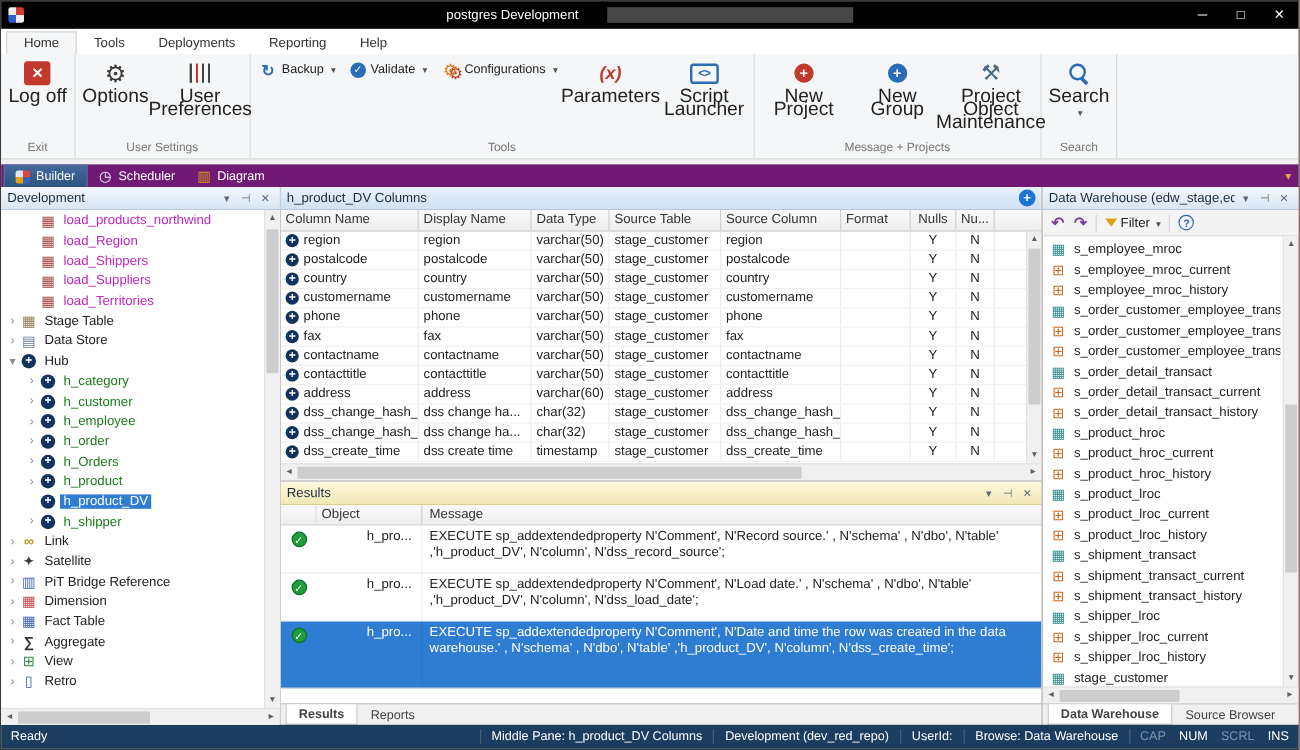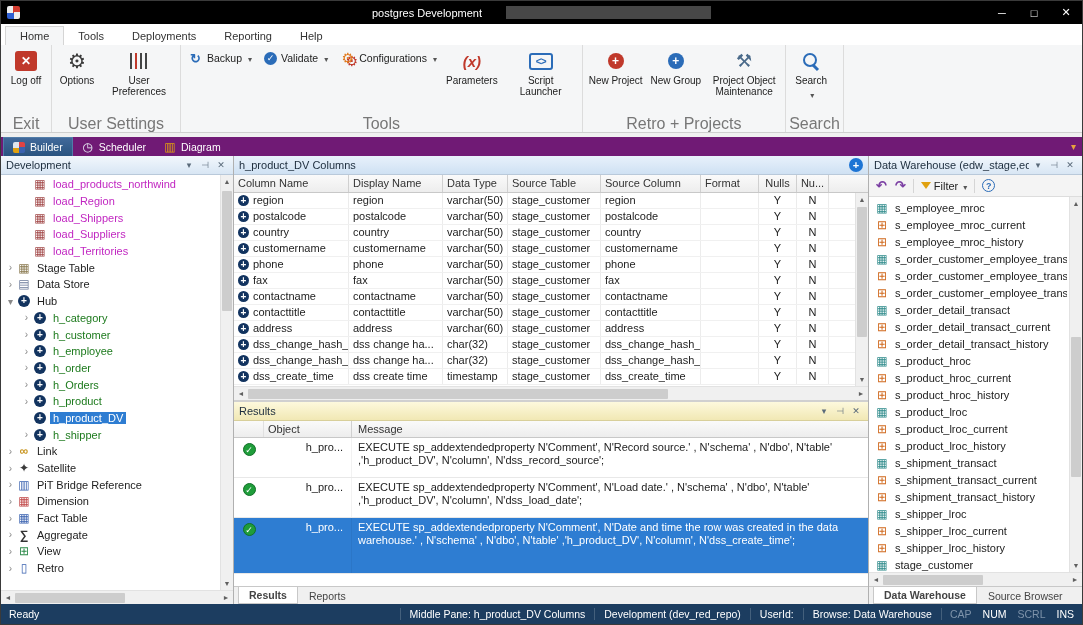--- a/index.html
+++ b/index.html
@@ -18,23 +18,23 @@
 
   
   .ribbon-tabs{height:21px;background:#fff;display:flex;align-items:flex-end;padding-left:4px;flex:none}
   .rtab{padding:3px 14px 3px;font-size:11px;color:#333}
   .rtab.active{background:#f5f6f7;border:1px solid #d5d5d5;border-bottom:none;font-weight:normal}
 
   
   .ribbon{height:88px;background:#f5f6f7;border-bottom:1px solid #cfcfcf;display:flex;flex:none}
   .rgroup{display:flex;flex-direction:column;border-right:1px solid #dcdcdc;padding:1px 3px 0}
   .rgroup-content{flex:1;display:flex;align-items:flex-start;gap:2px}
-  .rgroup-label{height:15px;font-size:16px;color:#777;text-align:center;line-height:14px}
+  .rgroup-label{height:15px;font-size:10px;color:#777;text-align:center;line-height:14px}
   .big-btn{min-width:44px;max-width:76px;padding:3px 3px 1px;display:flex;flex-direction:column;align-items:center;gap:2px;border-radius:2px}
-  .bb-label{font-size:10px;line-height:11px;text-align:center;color:#222;white-space:pre-line}
+  .bb-label{font-size:16px;line-height:11px;text-align:center;color:#222;white-space:pre-line}
   .bic{height:24px;display:flex;align-items:center;justify-content:center}
   .dd::after{content:"▾";font-size:8px;color:#555;margin-left:2px}
   .stack{display:flex;flex-direction:row;gap:4px;padding-top:4px}
   .small-btn{display:flex;align-items:center;gap:4px;font-size:10.5px;padding:1px 4px;border-radius:2px}
   .sic{width:15px;height:14px;display:inline-flex;align-items:center;justify-content:center;flex:none}
 
   
   .ic-logoff{width:22px;height:20px;background:#c0392b;border-radius:3px;display:flex;align-items:center;justify-content:center;color:#fff;font-weight:bold;font-size:12px}
   .ic-logoff::before{content:"✕"}
   .ic-gear::before{content:"⚙";font-size:20px;color:#3a3a3a}
@@ -274,21 +274,21 @@
             </span>
           <span class="bb-label">New Group</span>
         </div>
         <div class="big-btn">
           <span class="bic">
               <span class="ic-wrench"></span>
             </span>
           <span class="bb-label">Project Object Maintenance</span>
         </div>
       </div>
-      <div class="rgroup-label">Retro + Projects</div>
+      <div class="rgroup-label">Message + Projects</div>
     </div>
 
     <div class="rgroup">
       <div class="rgroup-content">
         <div class="big-btn">
           <span class="bic">
               <span class="ic-search"></span>
             </span>
           <span class="bb-label">Search</span>
           <span class="dd"></span>

